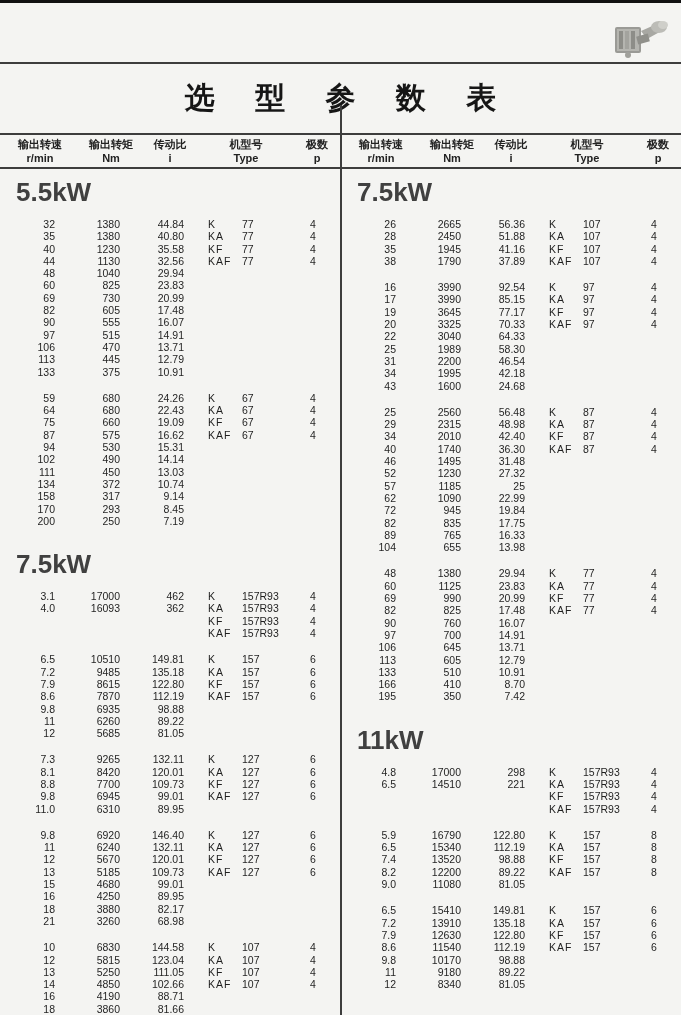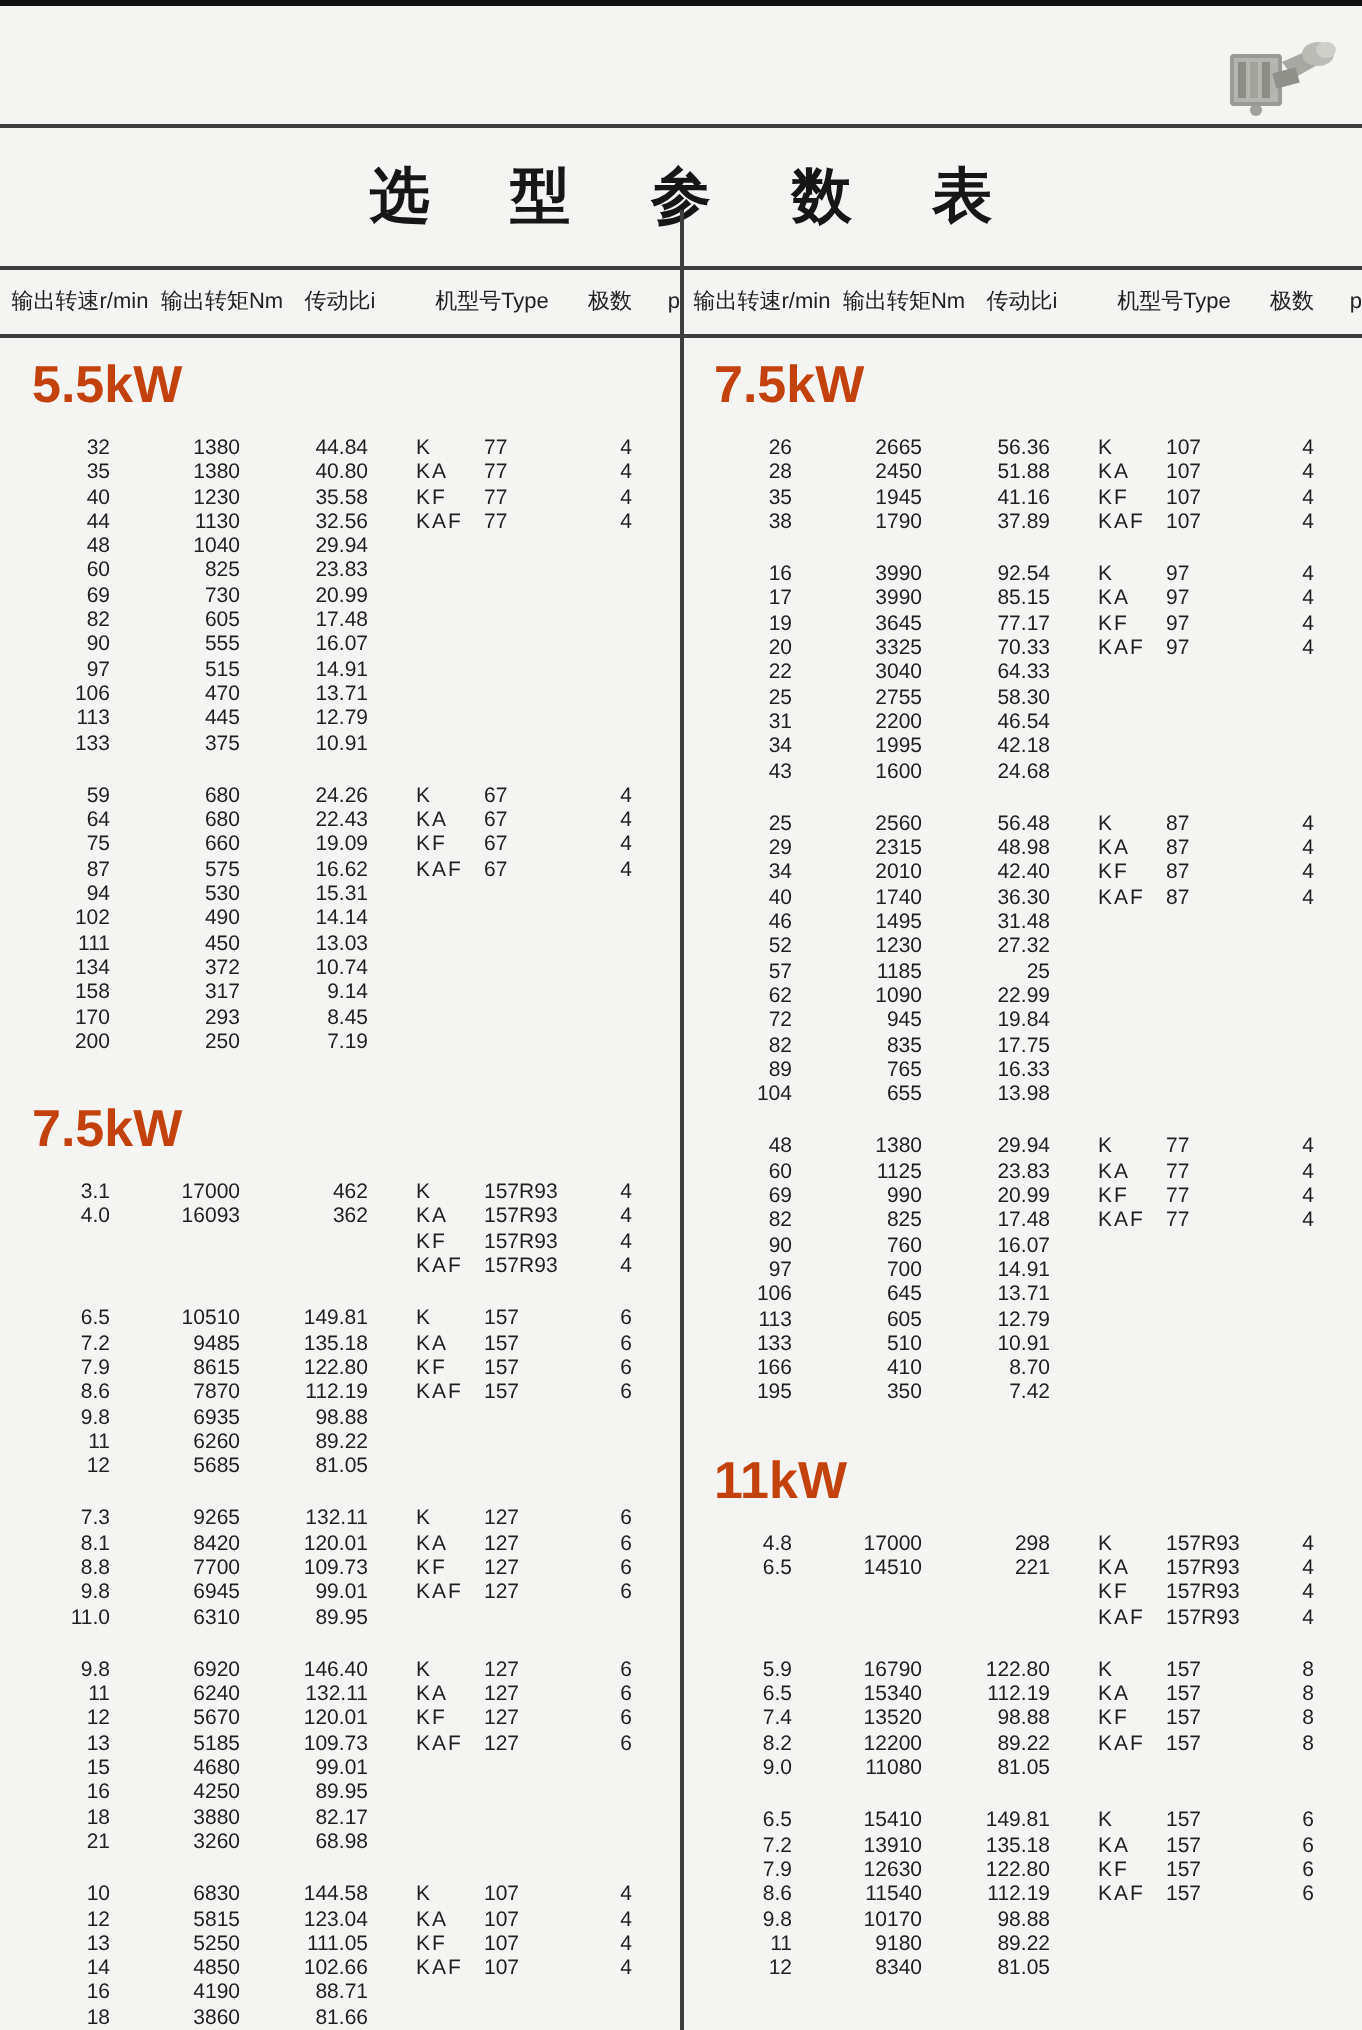--- a/index.html
+++ b/index.html
@@ -14,29 +14,29 @@
   .logo{position:absolute;right:8px;top:12px;width:66px;height:46px;}
   .rule{height:2px;background:#3d3d3d;}
   .title{
     margin:15px;height:39px;display:flex;align-items:center;justify-content:center;
     font-size:30px;font-weight:bold;letter-spacing:16px;color:#161616;
     text-indent:16px;
   }
   .header-row{display:flex;height:32px;align-items:center;}
   .hgroup{display:flex;width:340px;}
   .hgroup.right{margin-left:1px;}
-  .hcell{display:flex;flex-direction:row;align-items:center;justify-content:center;
-    font-size:11px;line-height:14px;color:#222;}
+  .hcell{display:flex;flex-direction:column;align-items:center;justify-content:center;
+    font-size:11px;line-height:14px;color:#222;font-weight:bold;}
   .hc1{width:80px;} .hc2{width:62px;} .hc3{width:56px;} .hc4{width:96px;} .hc5{width:46px;justify-content:space-between;}
   .vline{position:absolute;left:340px;top:105px;bottom:0;width:2px;background:#3d3d3d;}
   .tables{display:flex;}
   .col{width:340px;}
   .col.right{margin-left:1px;}
   .sec-heading{
-    font-size:26px;font-weight:bold;color:#c2410c;
+    font-size:26px;font-weight:bold;color:#404040;
     margin:14px 0 10px 16px;letter-spacing:0;
   }
   .section:first-child .sec-heading{margin-top:8px;}
   .section + .section{margin-top:22px;}
   .group{margin-bottom:14px;}
   .trow{display:flex;line-height:12.3px;font-size:10.5px;white-space:pre;}
   .trow span{display:inline-block;}
   .c1{width:55px;text-align:right;}
   .c2{width:65px;text-align:right;}
   .c3{width:64px;text-align:right;}
@@ -210,21 +210,21 @@
           <div class="trow"><span class="c1">28</span><span class="c2">2450</span><span class="c3">51.88</span><span class="c4">KA</span><span class="c5">107</span><span class="c6">4</span></div>
           <div class="trow"><span class="c1">35</span><span class="c2">1945</span><span class="c3">41.16</span><span class="c4">KF</span><span class="c5">107</span><span class="c6">4</span></div>
           <div class="trow"><span class="c1">38</span><span class="c2">1790</span><span class="c3">37.89</span><span class="c4">KAF</span><span class="c5">107</span><span class="c6">4</span></div>
         </div>
         <div class="group">
           <div class="trow"><span class="c1">16</span><span class="c2">3990</span><span class="c3">92.54</span><span class="c4">K</span><span class="c5">97</span><span class="c6">4</span></div>
           <div class="trow"><span class="c1">17</span><span class="c2">3990</span><span class="c3">85.15</span><span class="c4">KA</span><span class="c5">97</span><span class="c6">4</span></div>
           <div class="trow"><span class="c1">19</span><span class="c2">3645</span><span class="c3">77.17</span><span class="c4">KF</span><span class="c5">97</span><span class="c6">4</span></div>
           <div class="trow"><span class="c1">20</span><span class="c2">3325</span><span class="c3">70.33</span><span class="c4">KAF</span><span class="c5">97</span><span class="c6">4</span></div>
           <div class="trow"><span class="c1">22</span><span class="c2">3040</span><span class="c3">64.33</span><span class="c4"></span><span class="c5"></span><span class="c6"></span></div>
-          <div class="trow"><span class="c1">25</span><span class="c2">2755</span><span class="c3">58.30</span><span class="c4"></span><span class="c5"></span><span class="c6"></span></div>
+          <div class="trow"><span class="c1">25</span><span class="c2">1989</span><span class="c3">58.30</span><span class="c4"></span><span class="c5"></span><span class="c6"></span></div>
           <div class="trow"><span class="c1">31</span><span class="c2">2200</span><span class="c3">46.54</span><span class="c4"></span><span class="c5"></span><span class="c6"></span></div>
           <div class="trow"><span class="c1">34</span><span class="c2">1995</span><span class="c3">42.18</span><span class="c4"></span><span class="c5"></span><span class="c6"></span></div>
           <div class="trow"><span class="c1">43</span><span class="c2">1600</span><span class="c3">24.68</span><span class="c4"></span><span class="c5"></span><span class="c6"></span></div>
         </div>
         <div class="group">
           <div class="trow"><span class="c1">25</span><span class="c2">2560</span><span class="c3">56.48</span><span class="c4">K</span><span class="c5">87</span><span class="c6">4</span></div>
           <div class="trow"><span class="c1">29</span><span class="c2">2315</span><span class="c3">48.98</span><span class="c4">KA</span><span class="c5">87</span><span class="c6">4</span></div>
           <div class="trow"><span class="c1">34</span><span class="c2">2010</span><span class="c3">42.40</span><span class="c4">KF</span><span class="c5">87</span><span class="c6">4</span></div>
           <div class="trow"><span class="c1">40</span><span class="c2">1740</span><span class="c3">36.30</span><span class="c4">KAF</span><span class="c5">87</span><span class="c6">4</span></div>
           <div class="trow"><span class="c1">46</span><span class="c2">1495</span><span class="c3">31.48</span><span class="c4"></span><span class="c5"></span><span class="c6"></span></div>

